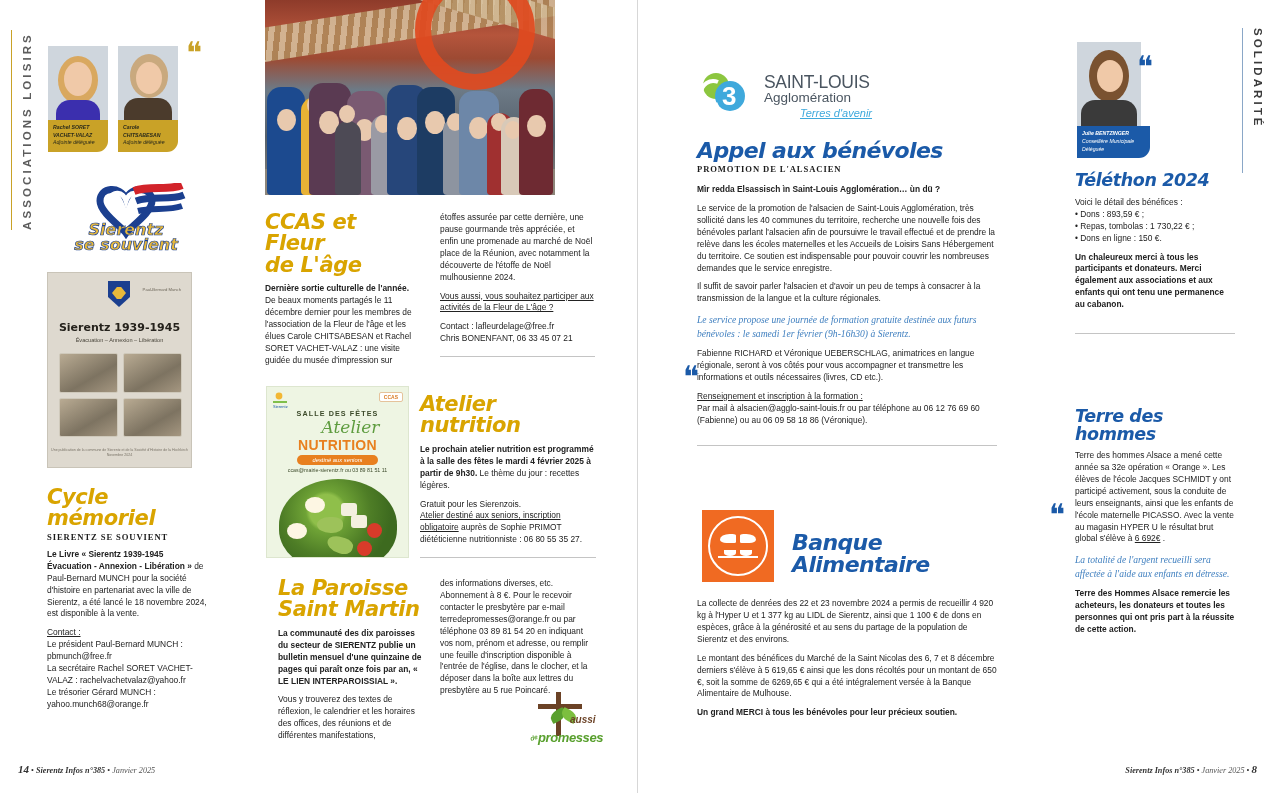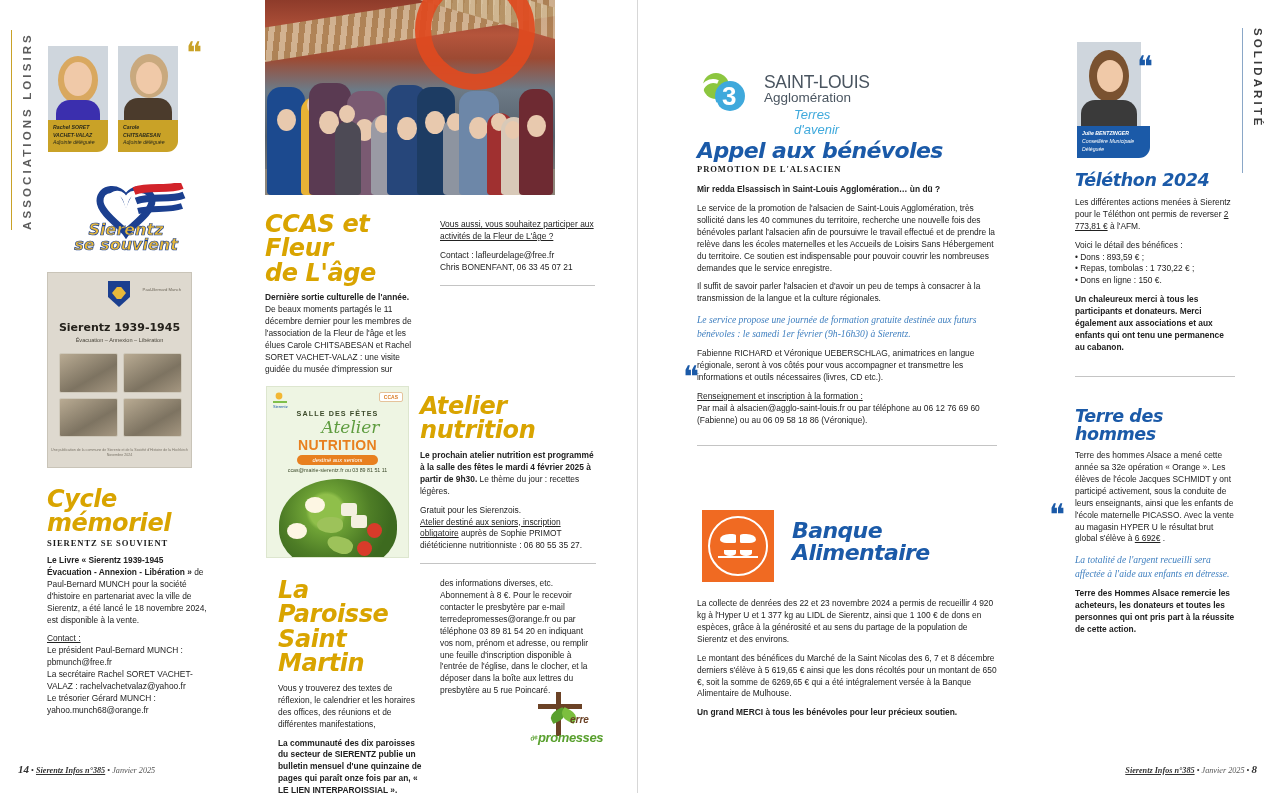--- a/index.html
+++ b/index.html
@@ -82,21 +82,21 @@
     font-size: 30px;
     line-height: 1;
     font-family: "Liberation Serif", serif;
     letter-spacing: -2px;
   }
   .quote-gold { color: #c9a227; }
 
   
   h2.title-gold {
     color: #d9a400;
-    font-size: 24px;
+    font-size: 21px;
     font-style: italic;
     font-weight: bold;
     line-height: 1.02;
     letter-spacing: -0.4px;
     font-family: "DejaVu Sans", sans-serif;
   }
   h2.title-blue {
     color: #1b5aa8;
     font-size: 17.5px;
     font-style: italic;
@@ -142,21 +142,21 @@
   }
   .hr-thin { border-top: 1px solid #c4c4c4; margin-top: 11px; }
 
   
   .footer {
     position: absolute; bottom: 18px;
     font-size: 8.2px; color: #333;
     font-family: "Liberation Serif", serif;
   }
   .footer .pg { font-weight: bold; font-size: 11px; font-style: italic; }
-  .footer .mg { font-weight: bold; font-style: italic; text-decoration: underline; }
+  .footer .mg { font-weight: bold; font-style: italic; }
   .footer .dt { font-style: italic; color: #555; }
   .footer-left { left: 18px; }
   .footer-right { right: 18px; }
 
   
   .photo-group {
     position: absolute; left: 265px; top: 0; width: 290px; height: 195px;
     background: linear-gradient(180deg,#8e3b2a 0%, #b5553c 18%, #9d4a33 30%, #6d7a86 46%, #55606b 70%, #8a8278 100%);
     overflow: hidden;
   }
@@ -247,21 +247,21 @@
   }
   .fl-egg { position:absolute; width:20px; height:16px; background:#fdf6e3; border-radius:50%; }
   .fl-tom { position:absolute; width:15px; height:15px; background:#d83b2a; border-radius:50%; }
   .fl-avo { position:absolute; width:26px; height:16px; background:#9dc25a; border-radius:50% 40% 45% 55%; }
   .fl-chz { position:absolute; width:16px; height:13px; background:#f4f0df; border-radius:3px; }
 
   .logo-sla { position:absolute; left:700px; top:70px; width:175px; height:58px; }
   .sla-txt1 { position:absolute; left:64px; top:2px; font-size:17.5px; color:#4a5560;
     font-family:"Liberation Sans", sans-serif; letter-spacing:-0.3px;}
   .sla-txt2 { position:absolute; left:64px; top:20px; font-size:13.5px; color:#4a5560; }
-  .sla-txt3 { position:absolute; left:94px; top:37px; font-size:13px; color:#3fa9dc; font-style:italic; }
+  .sla-txt3 { position:absolute; left:100px; top:37px; font-size:11px; color:#3fa9dc; font-style:italic;text-decoration:underline; }
 
   .logo-ba {
     position:absolute; left:702px; top:510px; width:72px; height:72px;
     background:#f06a22;
   }
   .ba-circle {
     position:absolute; inset:6px; border:2px solid #fff; border-radius:50%;
   }
   .ba-bird { position:absolute; background:#fff; }
 
@@ -400,20 +400,21 @@
     <div class="col" style="left:265px; top:212px; width:152px;">
       <h2 class="title-gold">
         <span>CCAS et Fleur</span><br>
         <span>de L'âge</span>
       </h2>
       <p class="body">
         <span class="b">Dernière sortie culturelle de l'année.</span><span> De beaux moments partagés le 11 décembre dernier pour les membres de l'association de la Fleur de l'âge et les élues Carole CHITSABESAN et Rachel SORET VACHET-VALAZ : une visite guidée du musée d'impression sur</span>
       </p>
     </div>
     <div class="col" style="left:440px; top:212px; width:155px;">
+      <p class="body" style="margin-top:0">étoffes assurée par cette dernière, une pause gourmande très appréciée, et enfin une promenade au marché de Noël place de la Réunion, avec notamment la découverte de l'étoffe de Noël mulhousienne 2024.</p>
       <p class="body u">Vous aussi, vous souhaitez participer aux activités de la Fleur de L'âge ?</p>
       <p class="body">
         <span>Contact : lafleurdelage@free.fr</span><br>
         <span>Chris BONENFANT, 06 33 45 07 21</span>
       </p>
       <div class="hr-thin"></div>
     </div>
 
     <div class="flyer">
       <div class="fl-badge">CCAS</div>
@@ -451,33 +452,33 @@
         <span class="u">Atelier destiné aux seniors, inscription obligatoire</span><span> auprès de Sophie PRIMOT diététicienne nutritionniste : 06 80 55 35 27.</span>
       </p>
       <div class="hr-thin"></div>
     </div>
 
     <div class="col" style="left:278px; top:578px; width:148px;">
       <h2 class="title-gold">
         <span>La Paroisse</span><br>
         <span>Saint Martin</span>
       </h2>
+      <p class="body b">La communauté des dix paroisses du secteur de SIERENTZ publie un bulletin mensuel d'une quinzaine de pages qui paraît onze fois par an, « LE LIEN INTERPAROISSIAL ».</p>
       <p class="body">Vous y trouverez des textes de réflexion, le calendrier et les horaires des offices, des réunions et de différentes manifestations,</p>
-      <p class="body b">La communauté des dix paroisses du secteur de SIERENTZ publie un bulletin mensuel d'une quinzaine de pages qui paraît onze fois par an, « LE LIEN INTERPAROISSIAL ».</p>
     </div>
     <div class="col" style="left:440px; top:578px; width:150px;">
       <p class="body" style="margin-top:0">des informations diverses, etc. Abonnement à 8 €. Pour le recevoir contacter le presbytère par e-mail terredepromesses@orange.fr ou par téléphone 03 89 81 54 20 en indiquant vos nom, prénom et adresse, ou remplir une feuille d'inscription disponible à l'entrée de l'église, dans le clocher, et la déposer dans la boîte aux lettres du presbytère au 5 rue Poincaré.</p>
     </div>
 
     <div class="logo-terre-prom">
       <div class="tp-cross-v"></div>
       <div class="tp-cross-h"></div>
       <div class="tp-leaf"></div>
       <div class="tp-leaf2"></div>
-      <div class="tp-txt1">erre</div>
+      <div class="tp-txt1">aussi</div>
       <div class="tp-txt2">promesses</div>
       <div class="tp-txt3">de</div>
     </div>
 
     <div class="footer footer-left">
       <span class="pg">14</span>
       <span>•</span>
       <span class="mg">Sierentz Infos n°385</span>
       <span>•</span>
       <span class="dt">Janvier 2025</span>
@@ -518,21 +519,21 @@
     <div class="quote-mark" style="left:46px;top:362px;">❝</div>
 
     <div class="logo-ba" style="left:65px; top:510px;">
       <div class="ba-circle"></div>
       <div class="ba-bird" style="left:18px;top:24px;width:16px;height:9px;border-radius:60% 20% 10% 40%;"></div>
       <div class="ba-bird" style="left:38px;top:24px;width:16px;height:9px;border-radius:20% 60% 40% 10%;"></div>
       <div class="ba-bird" style="left:22px;top:40px;width:12px;height:6px;border-radius:0 0 50% 50%;"></div>
       <div class="ba-bird" style="left:38px;top:40px;width:12px;height:6px;border-radius:0 0 50% 50%;"></div>
       <div class="ba-bird" style="left:16px;top:46px;width:40px;height:2px;"></div>
     </div>
-    <div class="col" style="left:155px; top:520px; width:180px;">
+    <div class="col" style="left:155px; top:532px; width:180px;">
       <h2 class="big-blue">
         <span>Banque</span><br>
         <span>Alimentaire</span>
       </h2>
     </div>
     <div class="col" style="left:60px; top:598px; width:300px;">
       <p class="body" style="margin-top:0">La collecte de denrées des 22 et 23 novembre 2024 a permis de recueillir 4 920 kg à l'Hyper U et 1 377 kg au LIDL de Sierentz, ainsi que 1 100 € de dons en espèces, grâce à la générosité et au sens du partage de la population de Sierentz et des environs.</p>
       <p class="body">Le montant des bénéfices du Marché de la Saint Nicolas des 6, 7 et 8 décembre derniers s'élève à 5 619,65 € ainsi que les dons récoltés pour un montant de 650 €, soit la somme de 6269,65 € qui a été intégralement versée à la Banque Alimentaire de Mulhouse.</p>
       <p class="body b">Un grand MERCI à tous les bénévoles pour leur précieux soutien.</p>
     </div>
@@ -546,23 +547,20 @@
       <div style="background:#1b5aa8;color:#fff;font-size:5.2px;line-height:1.5;padding:4px 4px 5px 5px;font-style:italic;border-bottom-right-radius:11px;min-height:27px;width:73px;">
         <span style="font-weight:bold">Julie BENTZINGER</span><br>
         <span>Conseillère Municipale</span><br>
         <span>Déléguée</span>
       </div>
     </div>
     <div class="quote-mark" style="left:500px;top:52px;">❝</div>
 
     <div class="col" style="left:438px; top:172px; width:160px;">
       <h2 class="title-blue">Téléthon 2024</h2>
-      <p class="body">
-        <span>Les différentes actions menées à Sierentz pour le Téléthon ont permis de reverser </span><span class="u">2 773,81 €</span><span> à l'AFM.</span>
-      </p>
       <p class="body">
         <span>Voici le détail des bénéfices :</span><br>
         <span>• Dons : 893,59 € ;</span><br>
         <span>• Repas, tombolas : 1 730,22 € ;</span><br>
         <span>• Dons en ligne : 150 €.</span>
       </p>
       <p class="body b">Un chaleureux merci à tous les participants et donateurs. Merci également aux associations et aux enfants qui ont tenu une permanence au cabanon.</p>
       <div class="hr-thin" style="margin-top:22px"></div>
     </div>
 

